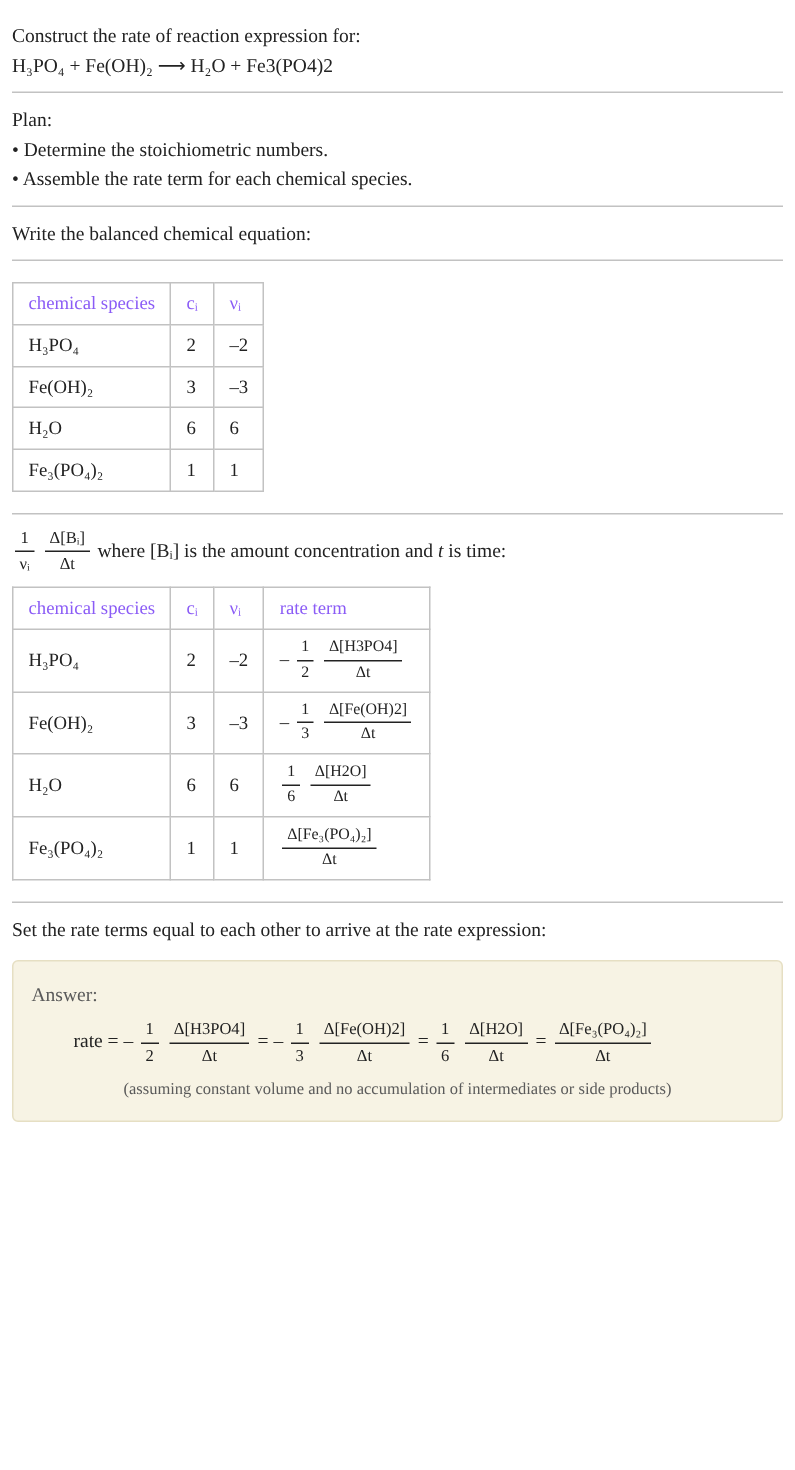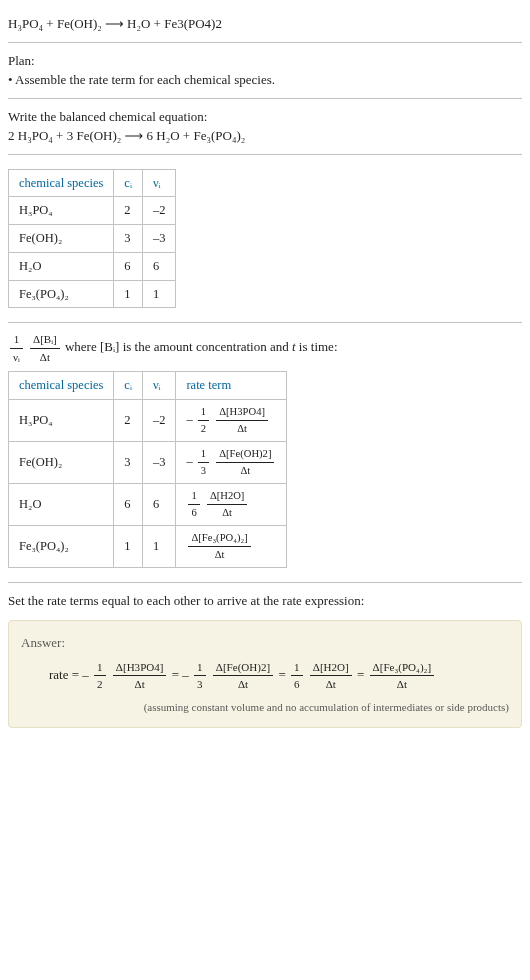--- a/index.html
+++ b/index.html
@@ -4,44 +4,45 @@
 <style>
 * { margin: 0; padding: 0; box-sizing: border-box; }
 body { font-family: Georgia, 'Times New Roman', serif; background: #fff; color: #222; width: 530px; padding: 8px; font-size: 13px; line-height: 1.5; }
 .section { padding: 6px 0; }
 hr { border: 0; border-top: 1px solid #c2c2c2; margin: 2px 0; }
 .frac { display: inline-block; text-align: center; vertical-align: middle; margin: 0 2px; }
 .frac .n { display: block; border-bottom: 1px solid #222; padding: 0 3px; font-size: 0.85em; }
 .frac .d { display: block; padding: 0 3px; font-size: 0.85em; }
 table { border-collapse: collapse; margin: 6px 0; }
 td, th { border: 1px solid #c2c2c2; padding: 4px 10px; text-align: left; font-weight: normal; font-size: 12.5px; }
-th { color: #0369a1; }
+th { color: #8b5cf6; }
 .answerbox { background: #f7f3e4; border: 1px solid #e6dfc3; border-radius: 4px; padding: 12px; margin-top: 4px; }
 .answerbox .label { color: #5a5a5a; margin-bottom: 6px; }
 .answerbox .eq { padding-left: 28px; }
 .footnote { color: #5a5a5a; font-size: 11px; }
 .italic { font-style: italic; }
 </style>
 </head>
 <body>
 
 <div class="section">
+  <div>Construct the rate of reaction expression for:</div>
   <div>H₃PO₄ + Fe(OH)₂ ⟶ H₂O + Fe3(PO4)2</div>
 </div>
 <hr>
 
 <div class="section">
   <div>Plan:</div>
+  <div>• <span>Determine the stoichiometric numbers.</span></div>
   <div>• <span>Assemble the rate term for each chemical species.</span></div>
 </div>
 <hr>
 
 <div class="section">
   <div>Write the balanced chemical equation:</div>
-  <div>2 H₃PO₄ + 3 Fe(OH)₂ ⟶ 6 H₂O + Fe₃(PO₄)₂</div>
 </div>
 <hr>
 
 <div class="section">
   <table>
     <tbody>
         <tr>
       <th>chemical species</th>
       <th>cᵢ</th>
       <th>νᵢ</th>
@@ -124,14 +125,14 @@
     <span class="frac"><span class="n">Δ[H3PO4]</span><span class="d">Δt</span></span>
     <span> = – </span>
     <span class="frac"><span class="n">1</span><span class="d">3</span></span>
     <span class="frac"><span class="n">Δ[Fe(OH)2]</span><span class="d">Δt</span></span>
     <span> = </span>
     <span class="frac"><span class="n">1</span><span class="d">6</span></span>
     <span class="frac"><span class="n">Δ[H2O]</span><span class="d">Δt</span></span>
     <span> = </span>
     <span class="frac"><span class="n">Δ[Fe₃(PO₄)₂]</span><span class="d">Δt</span></span>
   </div>
-  <div class="footnote" style="text-align:right;margin-top:6px">(assuming constant volume and no accumulation of intermediates or side products)</div>
+  <div class="footnote" style="text-align:center;margin-top:6px">(assuming constant volume and no accumulation of intermediates or side products)</div>
 </div>
 
 </body></html>

